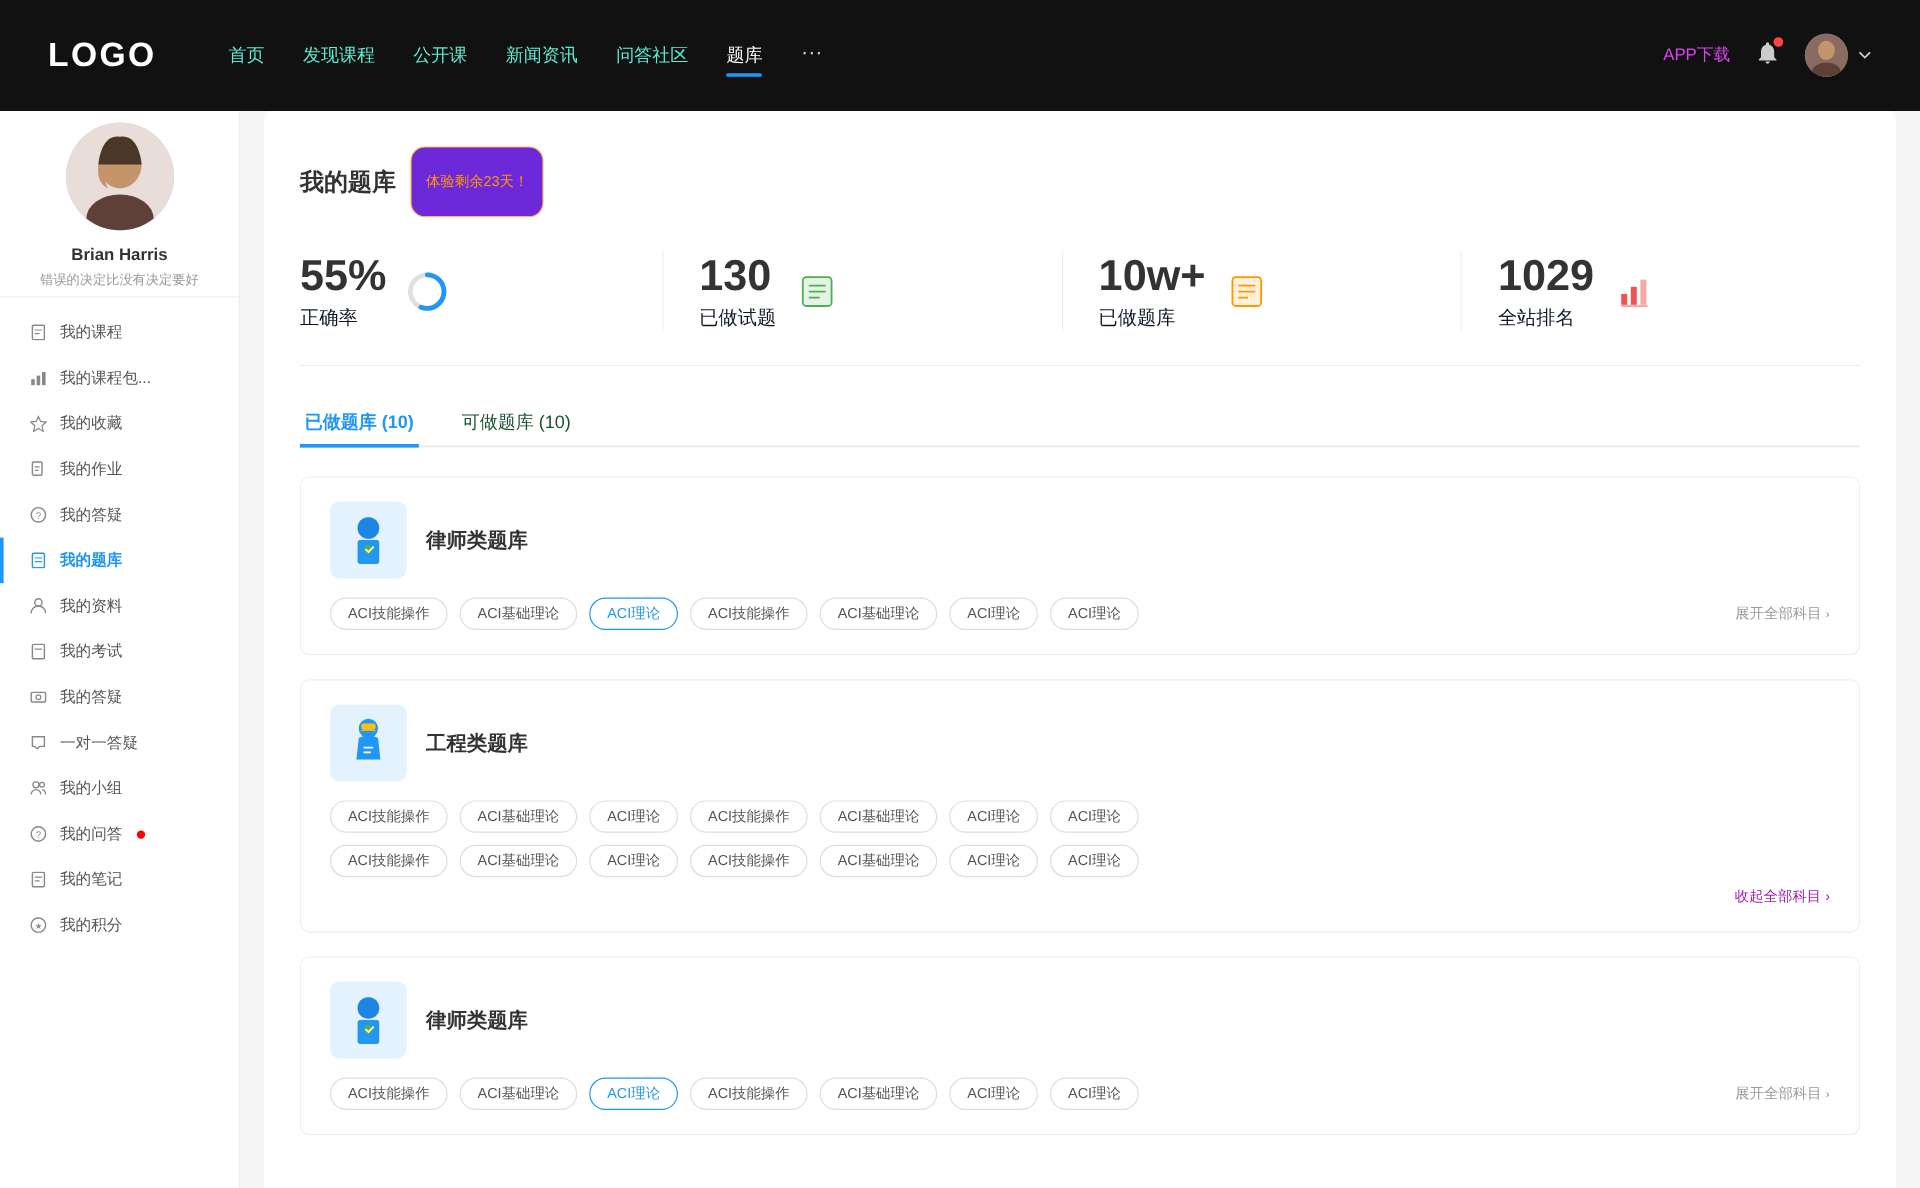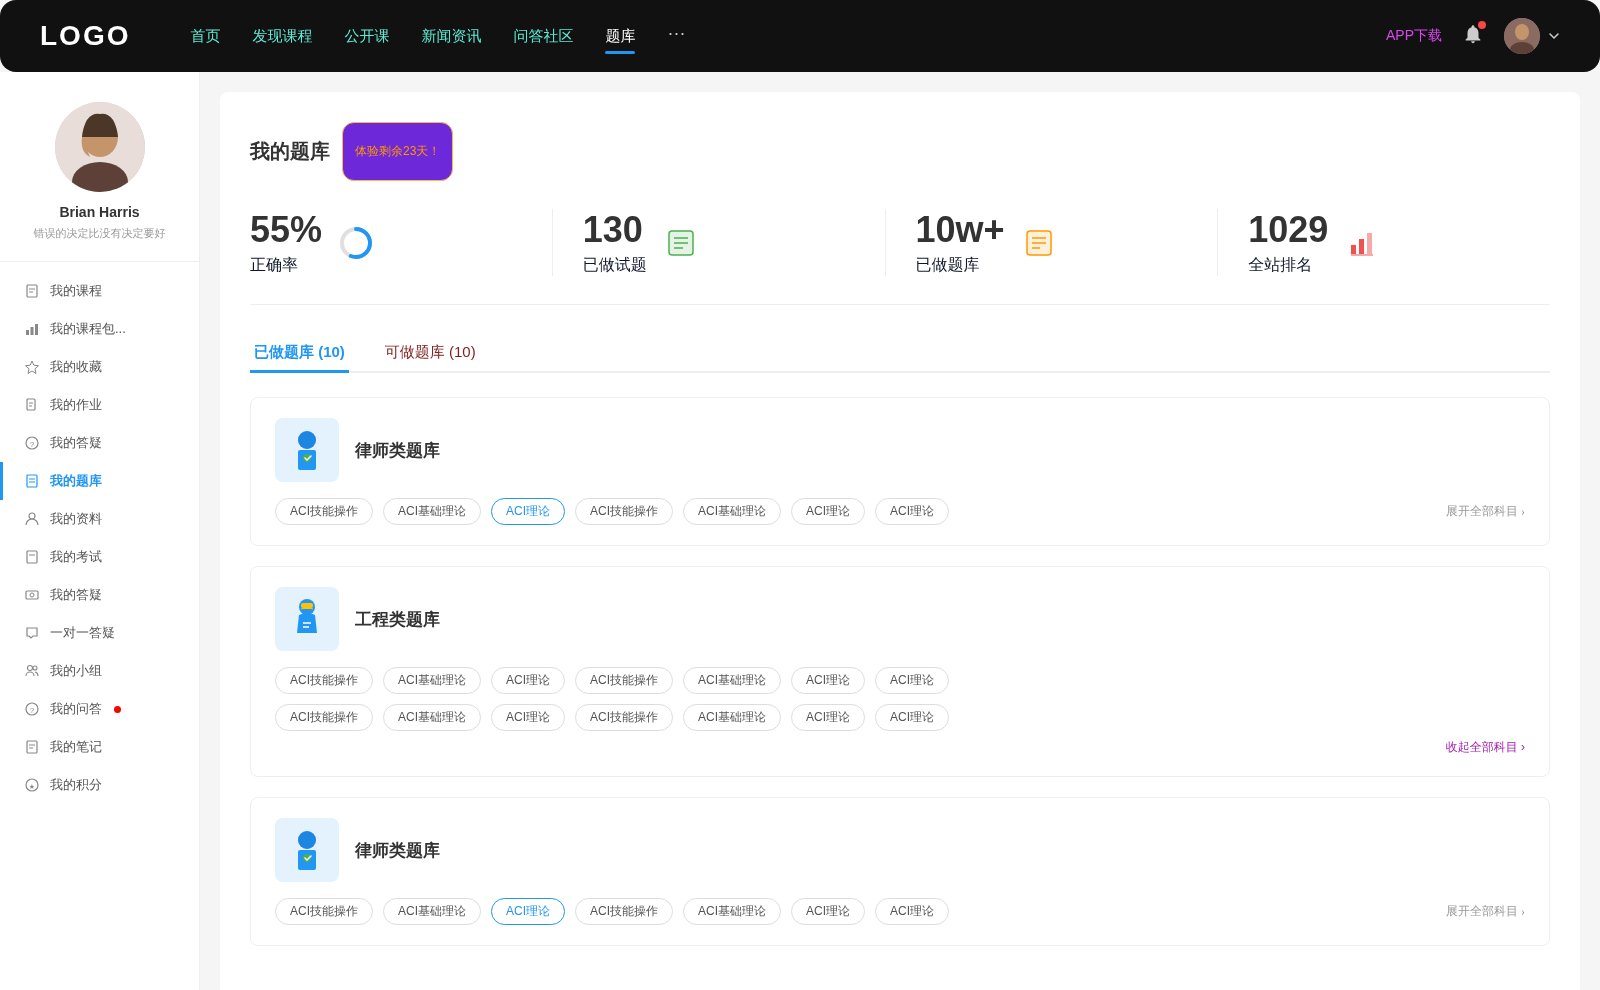--- a/index.html
+++ b/index.html
@@ -1,29 +1,28 @@
 <!DOCTYPE html>
 <html><head>
   <meta charset="utf-8">
   <style>
     * { box-sizing: border-box; margin: 0; padding: 0; }
     body { font-family: 'PingFang SC', 'Microsoft YaHei', sans-serif; background: #f5f5f5; min-height: 990px; }
 
     
     .header {
       background: #111;
-      height: 72px;
+      height: 92px;
       display: flex;
       align-items: center;
       padding: 0 40px;
       color: white;
       position: fixed;
       top: 0; left: 0; right: 0;
       z-index: 100;
-      border-radius: 16px;
     }
     .logo {
       font-size: 28px;
       font-weight: bold;
       color: white;
       margin-right: 60px;
       letter-spacing: 2px;
     }
     .nav {
       display: flex;
@@ -100,21 +99,21 @@
       background: white;
       border-right: 1px solid #eee;
       padding: 30px 0 20px;
       flex-shrink: 0;
       position: relative;
     }
     .profile-section {
       display: flex;
       flex-direction: column;
       align-items: center;
-      padding: 0 20px 20px;
+      padding: 0 20px 6px;
       border-bottom: 1px solid #eee;
       margin-bottom: 10px;
     }
     .profile-avatar {
       width: 90px; height: 90px;
       border-radius: 50%;
       background: linear-gradient(135deg, #ddd 0%, #bbb 100%);
       overflow: hidden;
       margin-bottom: 12px;
       position: relative;
@@ -240,21 +239,21 @@
     
     .tabs-row {
       display: flex;
       gap: 32px;
       margin-bottom: 24px;
       border-bottom: 2px solid #eee;
     }
     .tab {
       padding: 8px 4px;
       font-size: 15px;
-      color: #7f1d1d;
+      color: #14532d;
       cursor: pointer;
       border-bottom: 3px solid transparent;
       margin-bottom: -2px;
     }
     .tab.active {
       color: #2196F3;
       border-bottom-color: #2196F3;
       font-weight: 600;
     }
 

